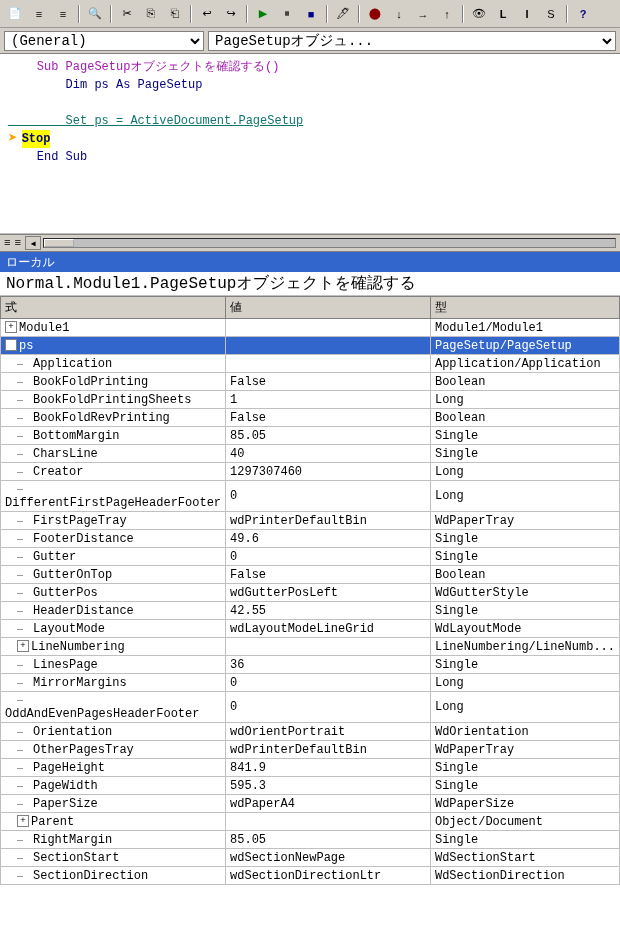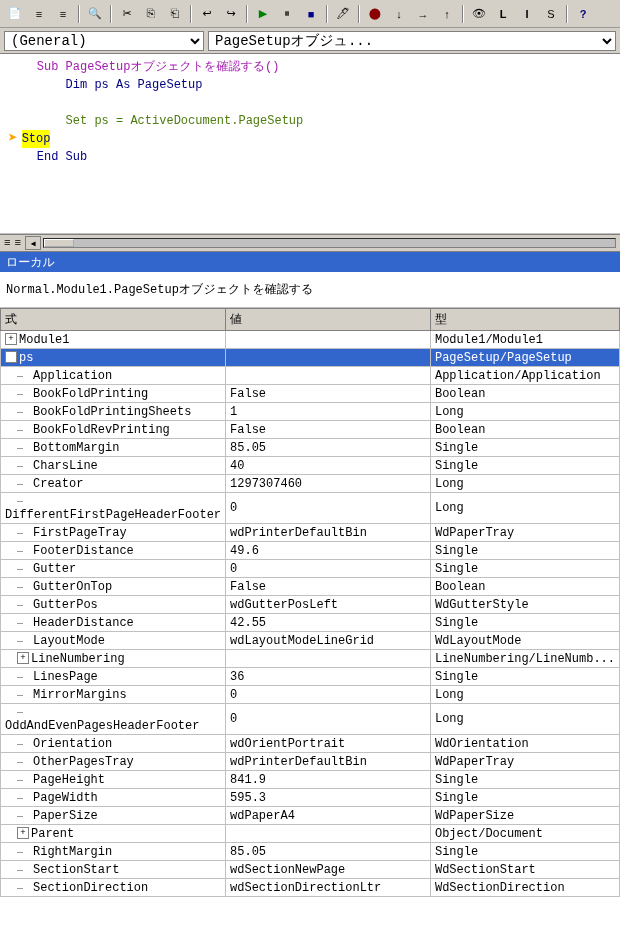--- a/index.html
+++ b/index.html
@@ -130,23 +130,23 @@
       height: 20px;
       display: flex;
       align-items: center;
     }
 
     
     .path-bar {
       background: #fff;
       border-bottom: 1px solid #c0c0c0;
       padding: 2px 6px;
-      font-size: 12px;
+      font-size: 16px;
       color: #000;
-      height: 36px;
+      height: 24px;
       display: flex;
       align-items: center;
     }
 
     
     .var-table {
       width: 100%;
       border-collapse: collapse;
       font-family: 'MS Gothic', 'Courier New', monospace;
       font-size: 12px;
@@ -238,25 +238,25 @@
   <div class="code-line">
     <span style="color:#a21caf;">&nbsp;&nbsp;&nbsp;&nbsp;Sub PageSetupオブジェクトを確認する()</span>
   </div>
   <div class="code-line">
     <span style="color:#000080;">&nbsp;&nbsp;&nbsp;&nbsp;&nbsp;&nbsp;&nbsp;&nbsp;Dim ps As PageSetup</span>
   </div>
   <div class="code-line">
     <span>&nbsp;</span>
   </div>
   <div class="code-line">
-    <span style="color:#4d7c0f;">&nbsp;&nbsp;&nbsp;&nbsp;&nbsp;&nbsp;&nbsp;&nbsp;Set ps = ActiveDocument.PageSetup</span>
+    <span style="color:#0f766e;text-decoration:underline;">&nbsp;&nbsp;&nbsp;&nbsp;&nbsp;&nbsp;&nbsp;&nbsp;Set ps = ActiveDocument.PageSetup</span>
   </div>
   <div class="code-line" style="display:flex;align-items:center;">
     <span style="color:#ffa500;font-size:16px;margin-right:4px;">➤</span>
-    <span style="background:#ffff00;color:#000080;font-weight:normal;font-family:'MS Gothic','Courier New',monospace;">Stop</span>
+    <span style="background:#ffff00;color:#000080;font-weight:bold;font-family:'MS Gothic','Courier New',monospace;">Stop</span>
   </div>
   <div class="code-line">
     <span style="color:#000080;">&nbsp;&nbsp;&nbsp;&nbsp;End Sub</span>
   </div>
 </div>
 
 <div class="code-scrollbar-area">
   <span style="font-size:11px;margin-right:2px;">≡</span>
   <span style="font-size:11px;margin-right:2px;">≡</span>
   <div class="scroll-btn">◀</div>

